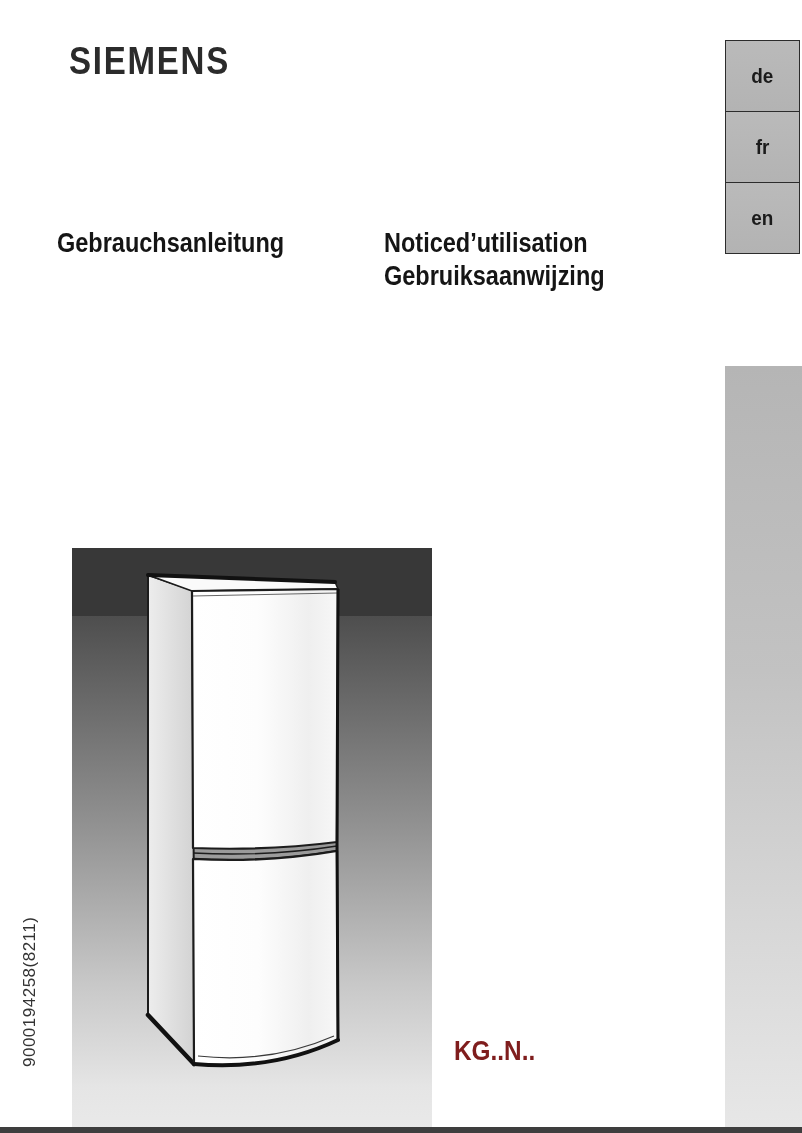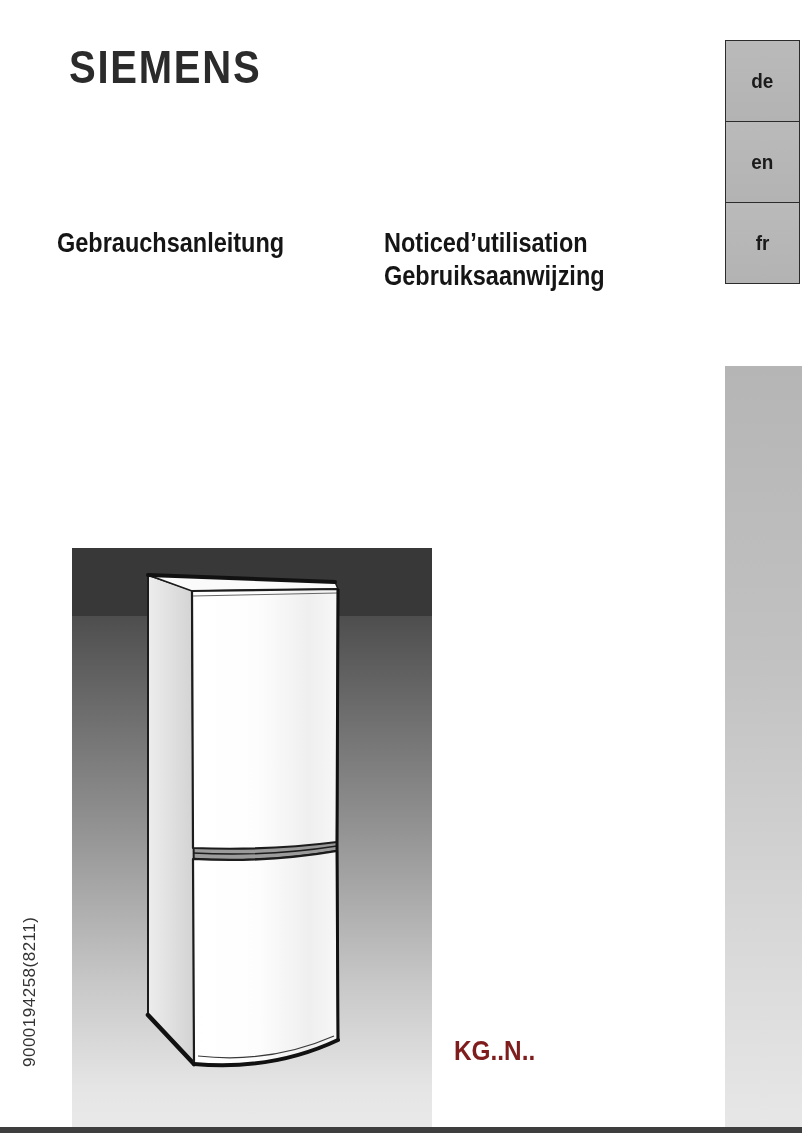--- a/index.html
+++ b/index.html
@@ -9,31 +9,31 @@
     width:802px; height:1133px;
     background:#ffffff;
     overflow:hidden;
     font-family:"Liberation Sans", sans-serif;
     color:#1d1d1d;
   }
   .condensed { display:inline-block; transform:scaleX(0.87); transform-origin:0 50%; white-space:nowrap; }
 
   .logo {
     position:absolute; left:69px; top:40px;
-    font-size:46px; font-weight:bold; letter-spacing:2px;
+    font-size:38px; font-weight:bold; letter-spacing:2px;
     color:#2b2b2b;
   }
 
   .title-block { position:absolute; top:227px; font-size:27px; font-weight:bold; line-height:33px; color:#151515; }
   .title-col-1 { left:57px; }
   .title-col-2 { left:384px; }
 
   .lang-tabs { position:absolute; left:725px; top:40px; width:75px; }
   .lang-tab {
-    width:75px; height:82px;
+    width:75px; height:72px;
     margin-top:-1px;
     background:linear-gradient(180deg,#bababa,#b3b3b3);
     border:1.5px solid #2c2c2c;
     display:flex; align-items:center; justify-content:center;
   }
   .lang-tab:first-child { margin-top:0; }
   .lang-tab .lbl {
     font-size:21px; font-weight:bold; color:#1b1b1b;
     display:inline-block; transform:scaleX(0.9);
   }
@@ -79,24 +79,24 @@
 <div class="title-block title-col-2">
   <div><span class="condensed">Noticed’utilisation</span></div>
   <div><span class="condensed">Gebruiksaanwijzing</span></div>
 </div>
 
 <div class="lang-tabs">
   <div class="lang-tab">
     <span class="lbl">de</span>
   </div>
   <div class="lang-tab">
-    <span class="lbl">en</span>
+    <span class="lbl">fr</span>
   </div>
   <div class="lang-tab">
-    <span class="lbl">fr</span>
+    <span class="lbl">en</span>
   </div>
 </div>
 
 <div class="side-column"></div>
 
 <div class="illustration">
   <svg width="360" height="580" viewBox="0 0 360 580" xmlns="http://www.w3.org/2000/svg">
     <defs>
       <linearGradient id="wall" x1="0" y1="0" x2="0" y2="1">
         <stop offset="0%" stop-color="#4e4e4e"></stop>

